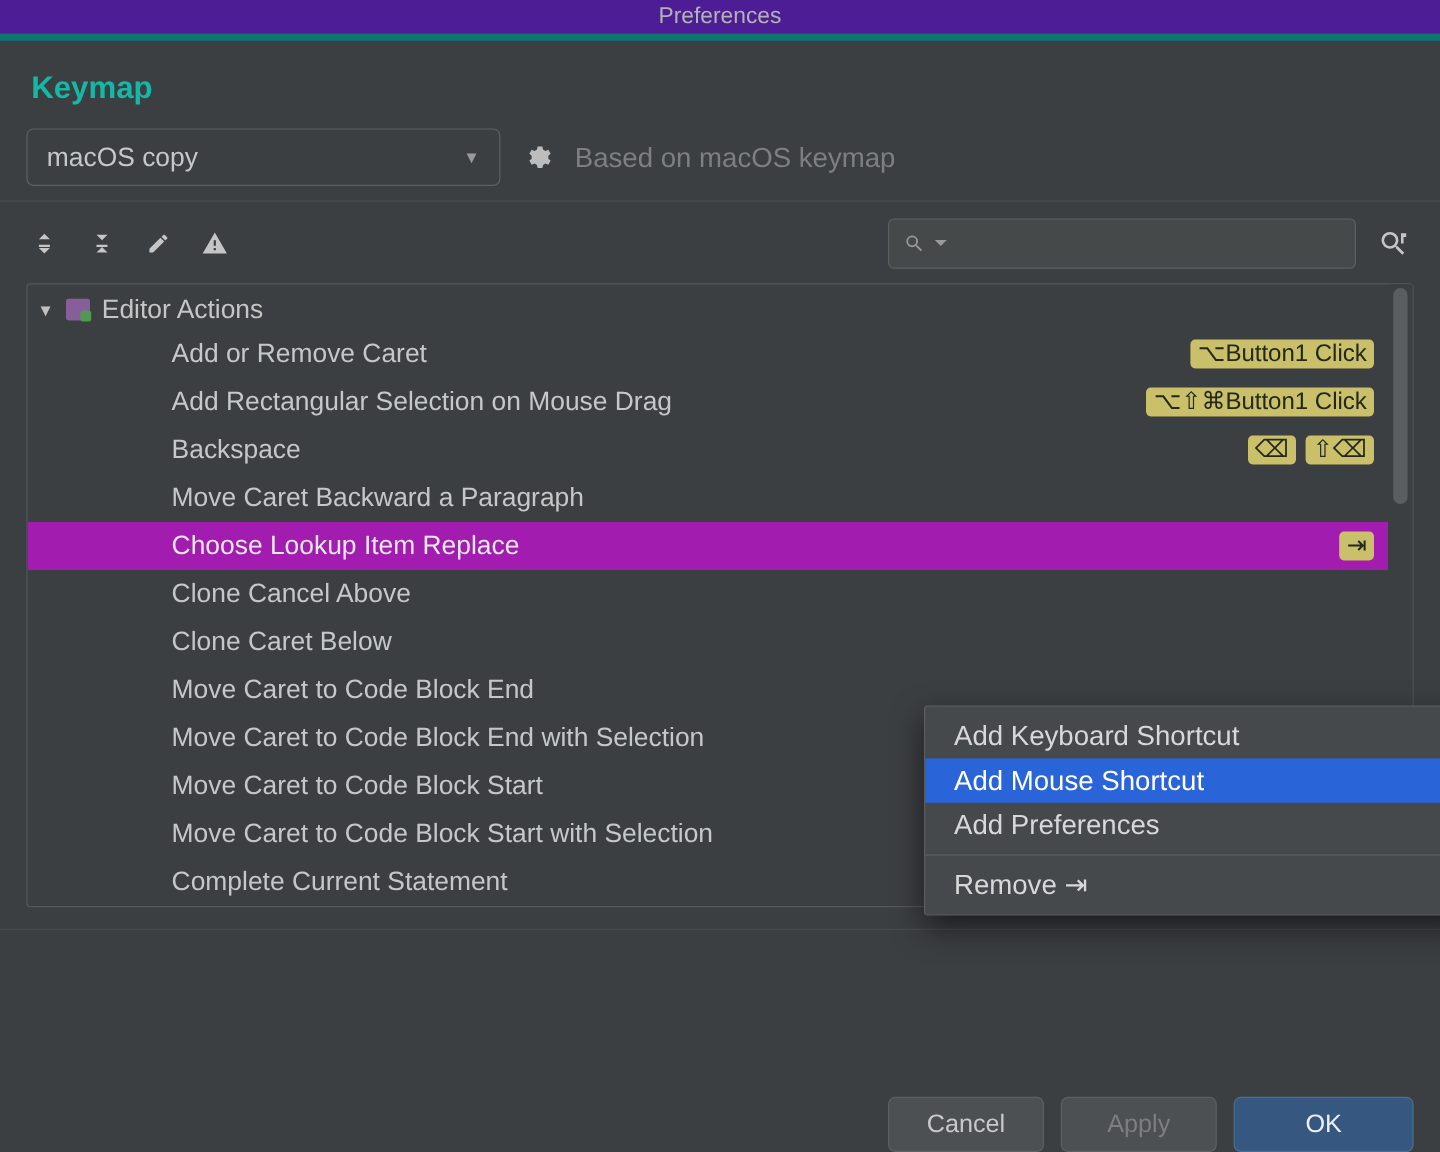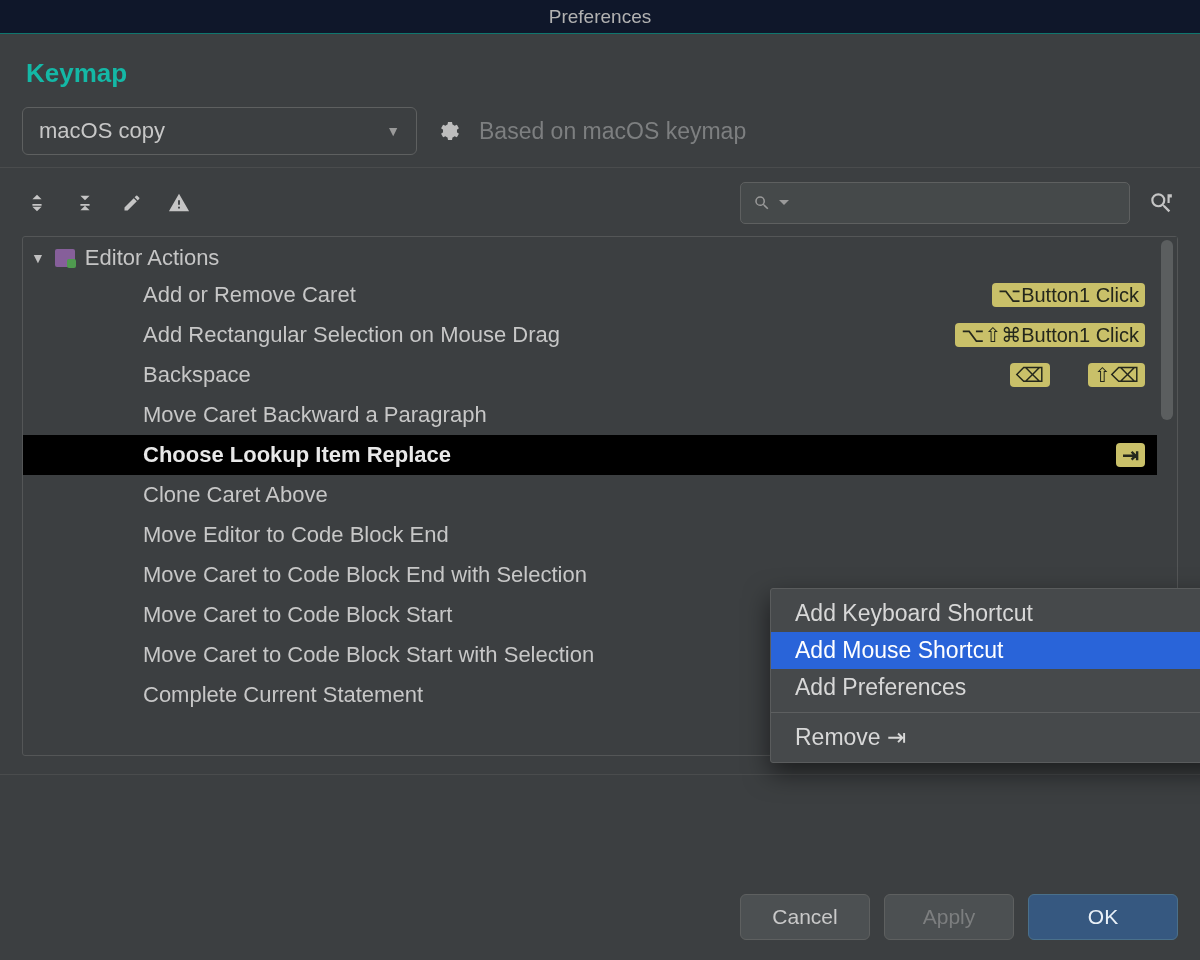--- a/index.html
+++ b/index.html
@@ -6,23 +6,23 @@
   body {
     width: 1200px; height: 960px;
     background: #3c3f41;
     font-family: -apple-system, "Helvetica Neue", Arial, sans-serif;
     color: #bbbbbb;
     overflow: hidden;
     position: relative;
   }
   .titlebar {
     height: 34px;
-    background: #0f172a;
+    background: #4c1d95;
     display:flex; align-items:center; justify-content:center;
-    border-bottom: 1px solid #0f766e;
+    border-bottom: 6px solid #0f766e;
     color:#b2b2b2;
     font-size: 19px;
   }
   .content { padding: 18px 22px 0 22px; }
   .page-title {
     font-size: 26px;
     color:#14b8a6;
     font-weight:600;
     margin: 6px 0 18px 4px;
   }
@@ -99,33 +99,31 @@
   .folder-ico::after{
     content:""; position:absolute; right:-1px; bottom:-1px; width:9px;height:9px;
     background:#4f9a4f; border-radius:2px;
   }
   .action-row{
     display:flex; align-items:center; justify-content:space-between;
     height:40px; padding:0 8px 0 120px;
     font-size:22px; color:#c7c7c7;
   }
   .action-row.selected{
-    background:#000000;
+    background:#a21caf;
     color:#e8e8e8;
-    font-weight:bold;
   }
   .shortcuts{ display:flex; gap:8px; padding-right:4px;}
   .chip{
     background:#c9c069; color:#24271c;
     border-radius:4px;
     font-size:20px; padding:2px 6px;
     display:flex; align-items:center;
     line-height:1;
     white-space:nowrap;
-    margin-left:30px;
   }
 
   
   .ctx{
     position:absolute;
     left:770px; top:588px;
     width:454px;
     background:#46494b;
     border:1px solid #5a5c5d;
     box-shadow:0 10px 26px rgba(0,0,0,.55);
@@ -137,21 +135,21 @@
     font-size:23px; color:#d8d8d8;
     padding:5px 24px;
     cursor:pointer;
   }
   .ctx-item.hi{ background:#2964d9; color:#fff;}
   .ctx-sep{ border-top:1px solid #5d5f60; margin:6px 0;}
 
   .divider2 { border-top:1px solid #4a4c4d; margin: 18px -22px 0 -22px; }
 
   .buttons{
-    position:absolute; right:22px; bottom:20px;
+    position:absolute; right:22px; bottom:0;
     display:flex; gap:14px;
   }
   .btn{
     min-width:130px; height:46px;
     border-radius:6px; border:1px solid #5e6060;
     background:#4c5052; color:#c9c9c9;
     font-size:21px;
     display:flex; align-items:center; justify-content:center;
     cursor:pointer;
   }
@@ -260,25 +258,29 @@
           <span>Move Caret Backward a Paragraph</span>
           <div class="shortcuts"></div>
         </div>
         <div class="action-row selected">
           <span>Choose Lookup Item Replace</span>
           <div class="shortcuts">
             <span class="chip">⇥</span>
           </div>
         </div>
         <div class="action-row">
-          <span>Clone Caret Above</span>
-          <div class="shortcuts"></div>
-        </div>
-        <div class="action-row">
-          <span>Move Editor to Code Block End</span>
+          <span>Clone Cancel Above</span>
+          <div class="shortcuts"></div>
+        </div>
+        <div class="action-row">
+          <span>Clone Caret Below</span>
+          <div class="shortcuts"></div>
+        </div>
+        <div class="action-row">
+          <span>Move Caret to Code Block End</span>
           <div class="shortcuts"></div>
         </div>
         <div class="action-row">
           <span>Move Caret to Code Block End with Selection</span>
           <div class="shortcuts"></div>
         </div>
         <div class="action-row">
           <span>Move Caret to Code Block Start</span>
           <div class="shortcuts"></div>
         </div>

